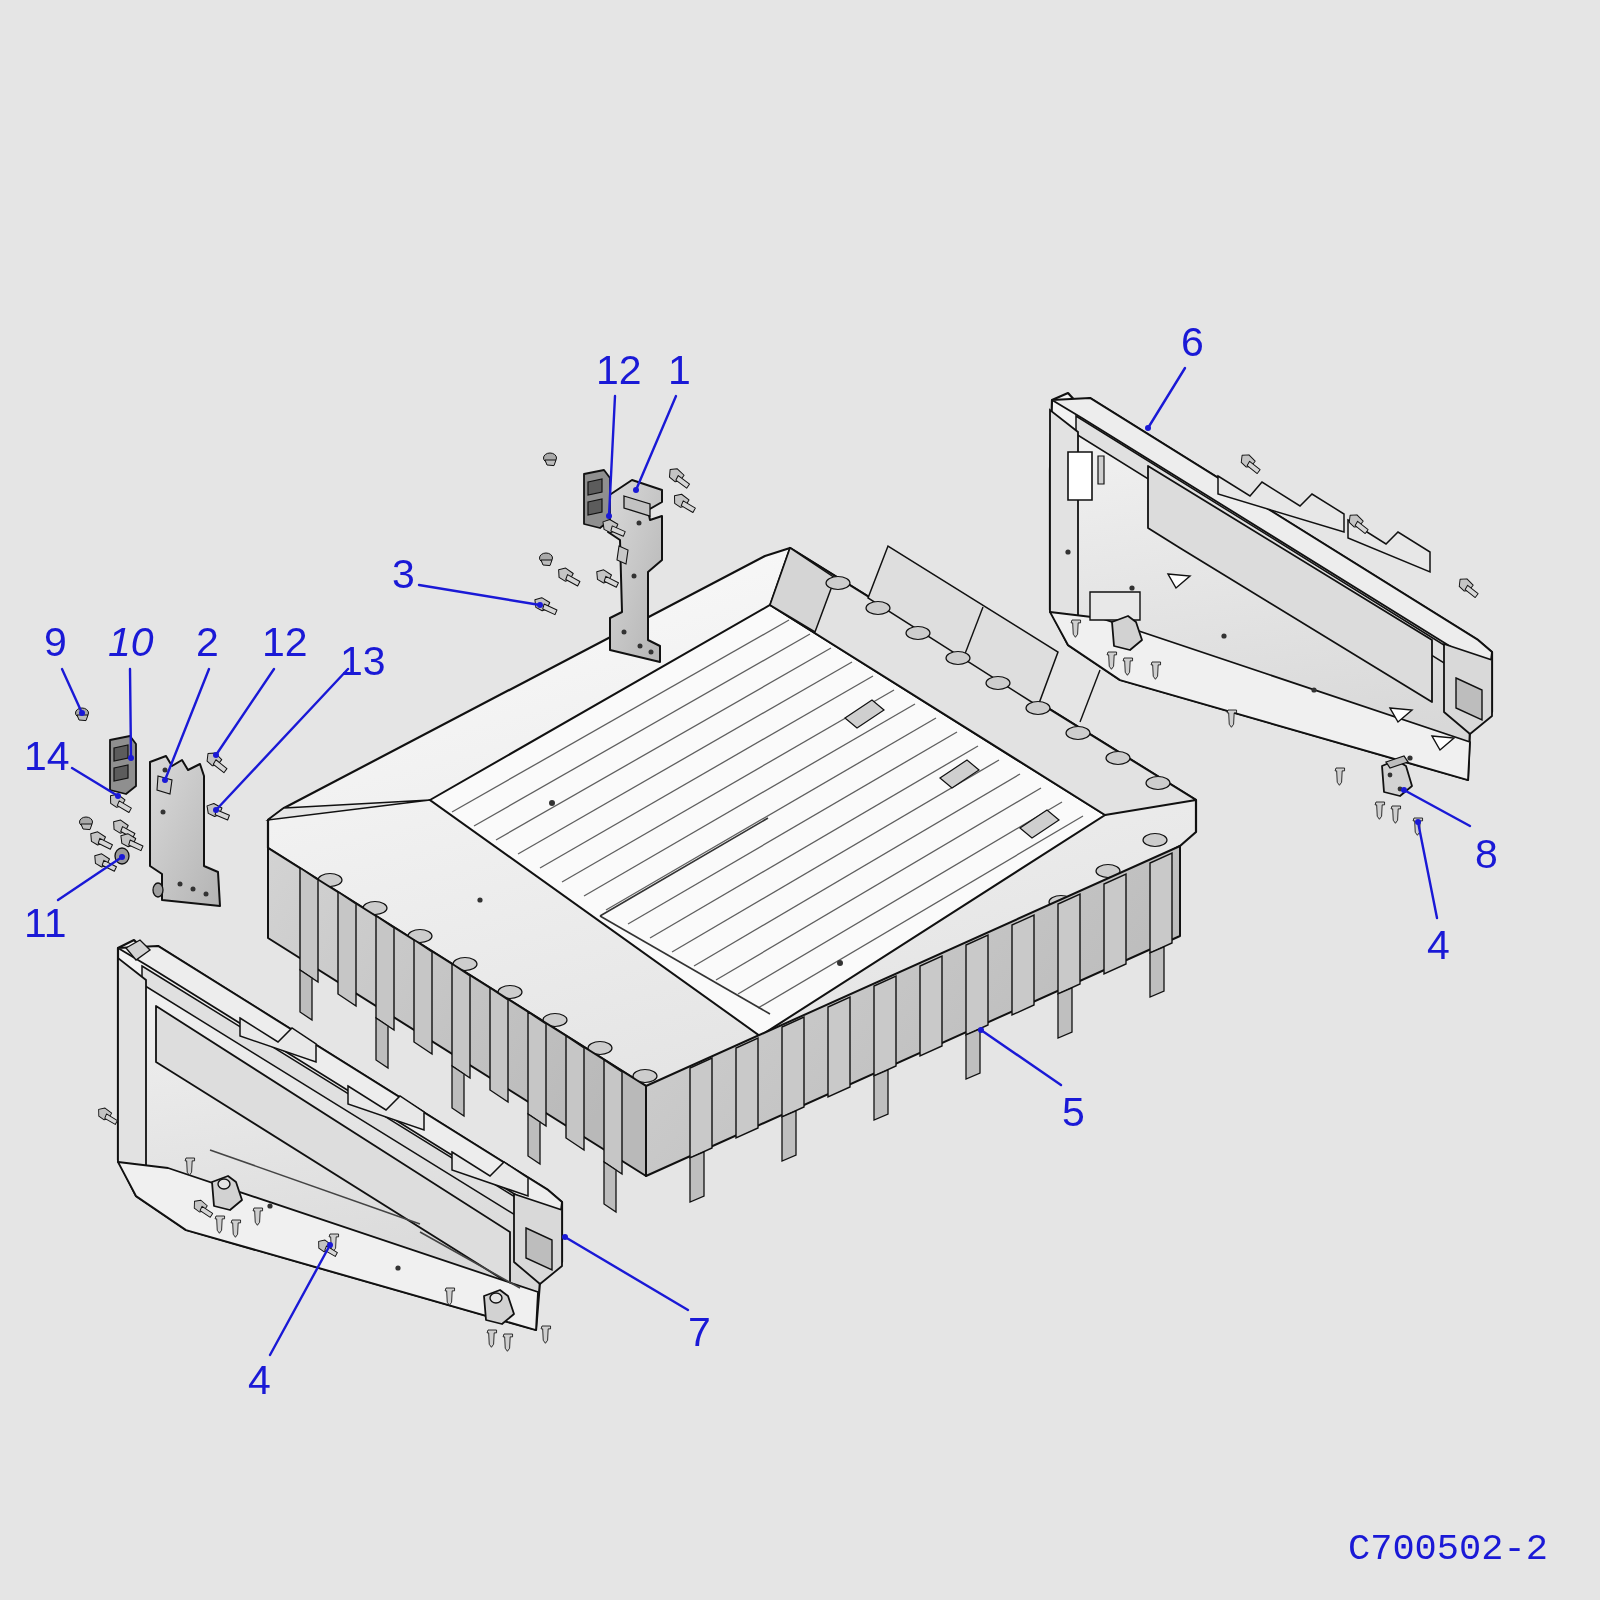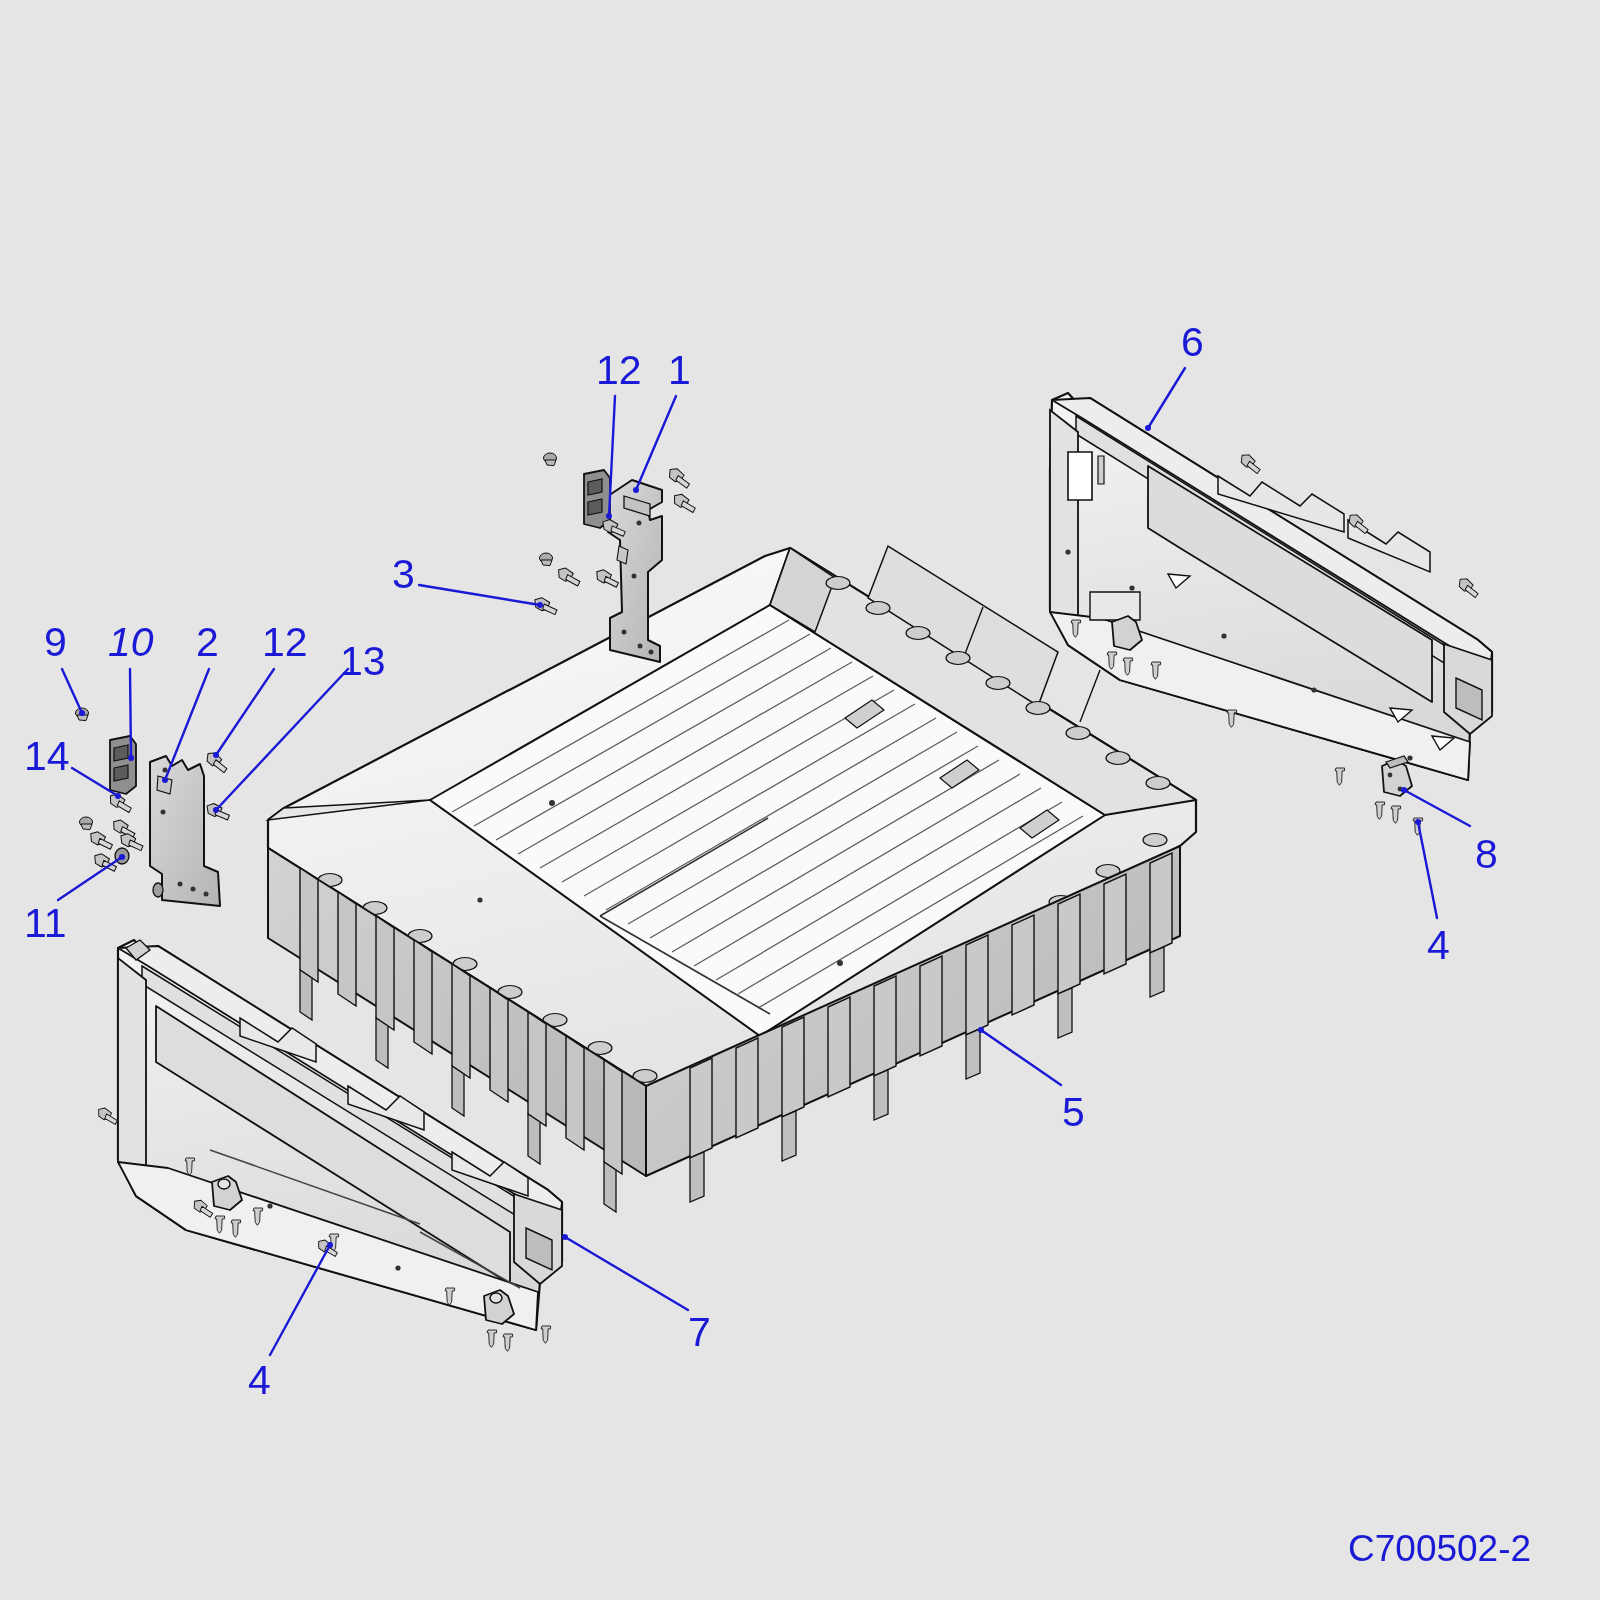--- a/index.html
+++ b/index.html
@@ -3,21 +3,21 @@
 <meta charset="utf-8">
 <style>
   html,body{margin:0;padding:0;background:#ffffff;}
   body{width:1600px;height:1600px;overflow:hidden;
        font-family:"Liberation Sans", sans-serif;}
   #stage{position:relative;width:1600px;height:1600px;background:#e5e5e5;}
   #art{position:absolute;left:0;top:0;width:1600px;height:1600px;}
   .footer-left{position:absolute;left:40px;top:1528px;font-size:37px;color:#1a19d6;
      white-space:nowrap;font-family:"Liberation Sans", sans-serif;}
   .footer-right{position:absolute;left:1348px;top:1528px;font-size:37px;color:#1a19d6;
-     white-space:nowrap;font-family:Liberation Sans, sans-serif;}
+     white-space:nowrap;font-family:Liberation Mono, monospace;}
   .callout{position:absolute;font-size:41px;color:#1a19d6;line-height:1;
      font-family:"Liberation Sans", sans-serif;white-space:nowrap;}
 </style>
 </head>
 <body>
 
 <div id="stage">
 
   <svg id="art" viewBox="0 0 1600 1600" xmlns="http://www.w3.org/2000/svg">
     <defs>

